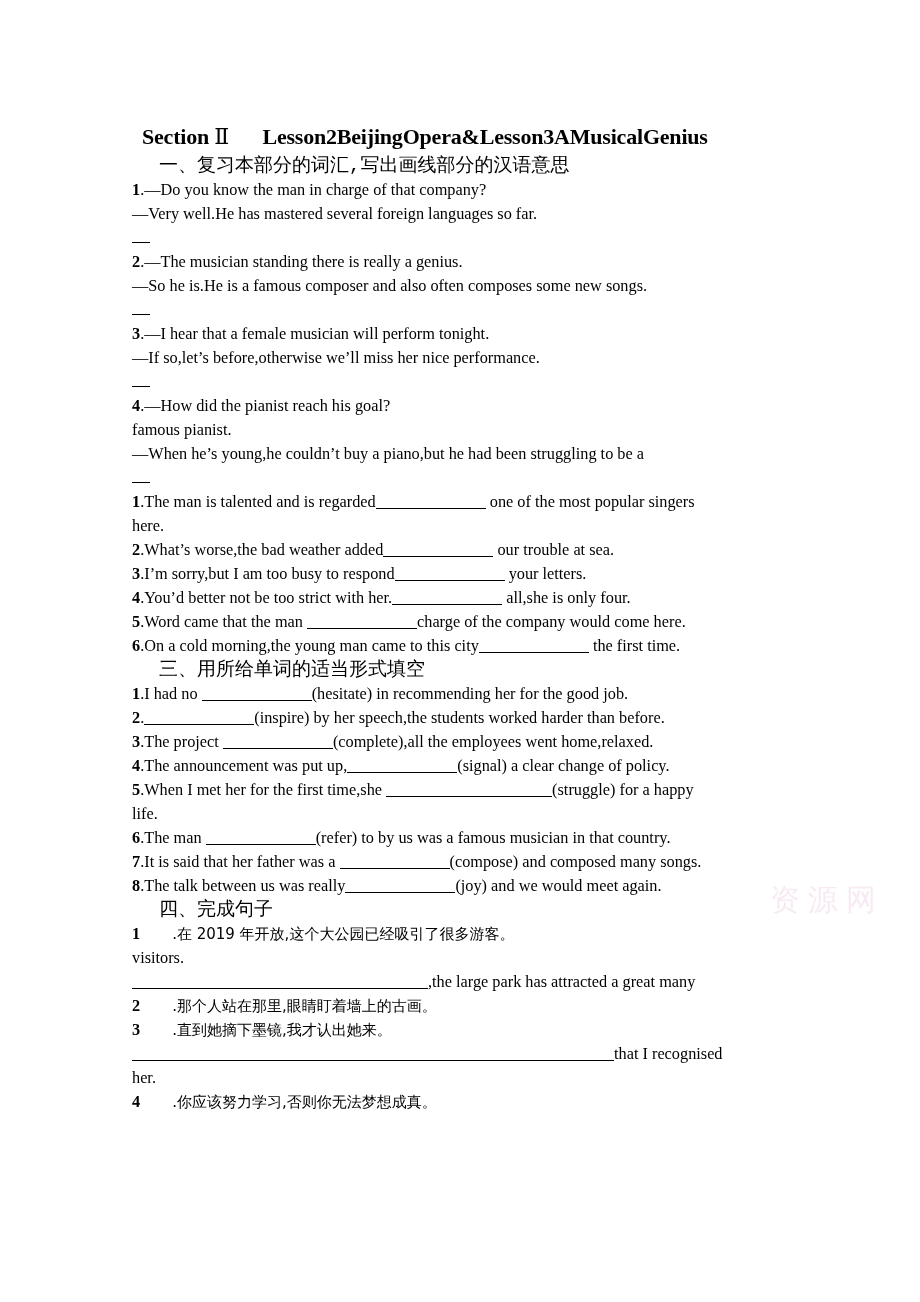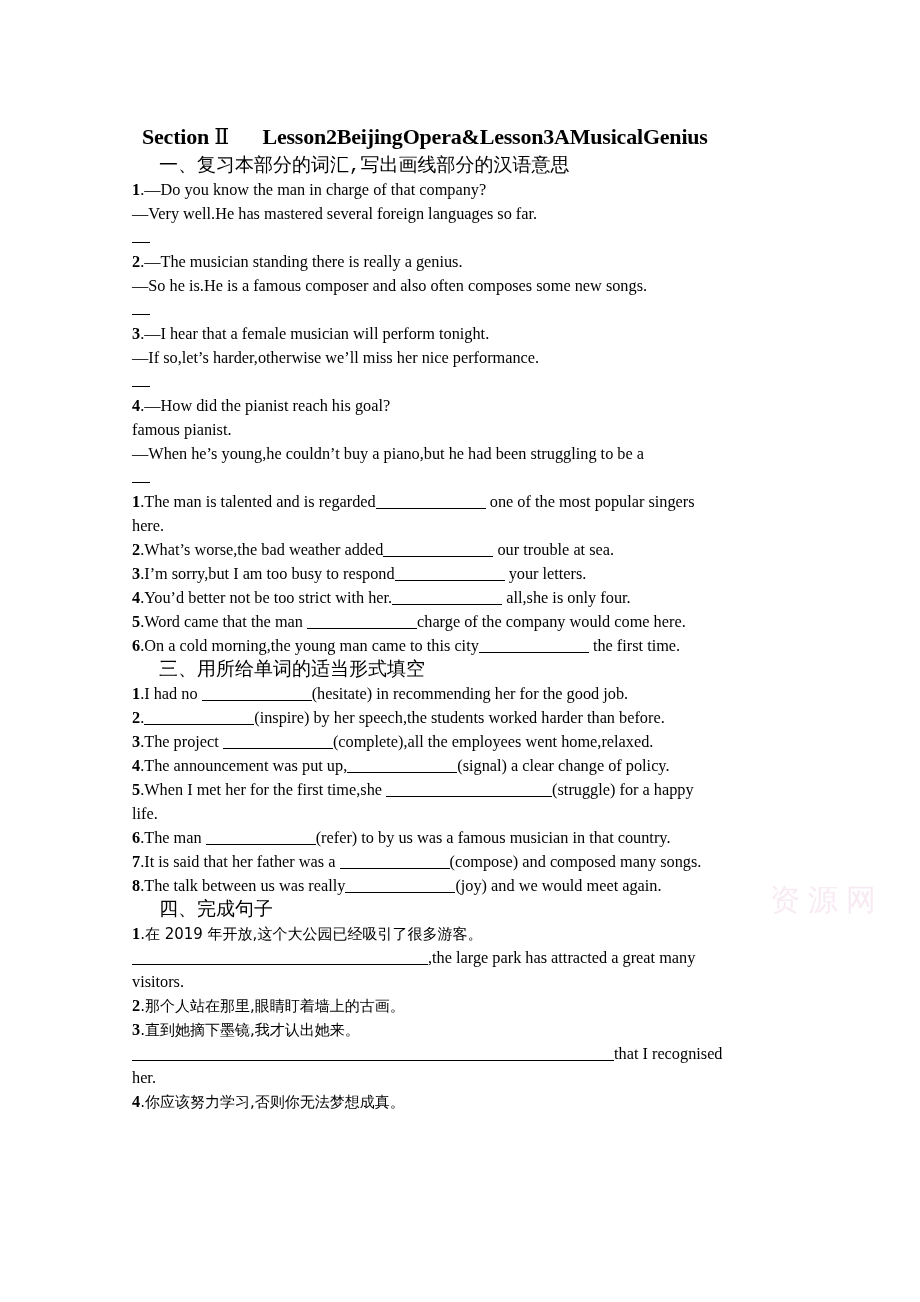--- a/index.html
+++ b/index.html
@@ -65,20 +65,21 @@
     }
     .short-blank {
       display: inline-block;
       width: 18px;
       border-bottom: 1px solid #000;
       height: 14px;
     }
     .cn {
       font-family: "DejaVu Sans", "Liberation Sans", sans-serif;
       font-size: 15px;
+      margin-left: 32px;
     }
     .watermark {
       position: absolute;
       left: 770px;
       top: 880px;
       font-family: "DejaVu Sans", sans-serif;
       font-size: 30px;
       color: #f6e6f0;
       letter-spacing: 8px;
       opacity: 0.8;
@@ -106,21 +107,21 @@
   </div>
 
   <div>
     <div class="line"><span class="num">2</span><span>.—The musician standing there is really a </span><span class="ul">genius</span><span>.</span></div>
     <div class="line"><span>—So he is.He is a famous </span><span class="ul">composer</span><span> and also often </span><span class="ul">composes</span><span> some new songs.</span></div>
     <div class="line"><span class="short-blank"></span></div>
   </div>
 
   <div>
     <div class="line"><span class="num">3</span><span>.—I hear that a </span><span class="ul">female</span><span> musician will </span><span class="ul">perform</span><span> tonight.</span></div>
-    <div class="line"><span>—If so,let’s harder,</span><span class="ul">otherwise</span><span> we’ll miss her nice performance.</span></div>
+    <div class="line"><span>—If so,let’s before,</span><span class="ul">otherwise</span><span> we’ll miss her nice performance.</span></div>
     <div class="line"><span class="short-blank"></span></div>
   </div>
 
   <div>
     <div class="line"><span class="num">4</span><span>.—How did the pianist reach his goal?</span></div>
     <div class="line"><span>famous pianist.</span></div>
     <div class="line"><span>—When he’s young,he couldn’t buy a </span><span class="ul">piano</span><span>,but he had been </span><span class="ul">struggling</span><span> to be a</span></div>
     <div class="line"><span class="short-blank"></span></div>
   </div>
 
@@ -142,22 +143,22 @@
   <div class="line"><span class="num">5</span><span>.When I met her for the first time,she </span><span class="blank" style="width:166px"></span><span>(struggle) for a happy</span></div>
   <div class="line"><span>life.</span></div>
   <div class="line"><span class="num">6</span><span>.The man </span><span class="blank" style="width:110px"></span><span>(refer) to by us was a famous musician in that country.</span></div>
   <div class="line"><span class="num">7</span><span>.It is said that her father was a </span><span class="blank" style="width:110px"></span><span>(compose) and composed many songs.</span></div>
   <div class="line"><span class="num">8</span><span>.The talk between us was really</span><span class="blank" style="width:110px"></span><span>(joy) and we would meet again.</span></div>
 
   <div class="heading">四、完成句子</div>
 
   <div>
     <div class="line"><span class="num">1</span><span class="cn">.在 2019 年开放,这个大公园已经吸引了很多游客。</span></div>
+    <div class="line"><span>visitors.</span></div>
     <div class="line"><span class="blank" style="width:296px"></span><span>,the large park has attracted a great many</span></div>
-    <div class="line"><span>visitors.</span></div>
   </div>
 
   <div>
     <div class="line"><span class="num">2</span><span class="cn">.那个人站在那里,眼睛盯着墙上的古画。</span></div>
   </div>
 
   <div>
     <div class="line"><span class="num">3</span><span class="cn">.直到她摘下墨镜,我才认出她来。</span></div>
     <div class="line"><span class="blank" style="width:482px"></span><span>that I recognised</span></div>
     <div class="line"><span>her.</span></div>

